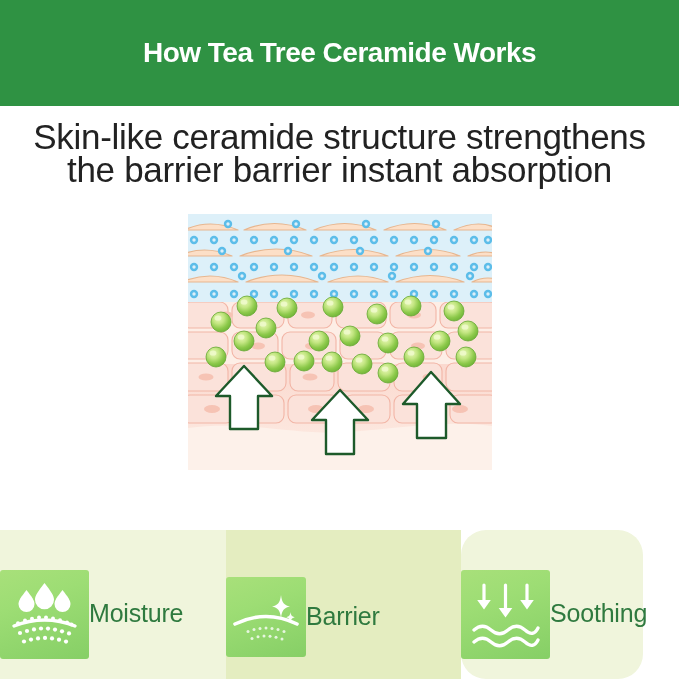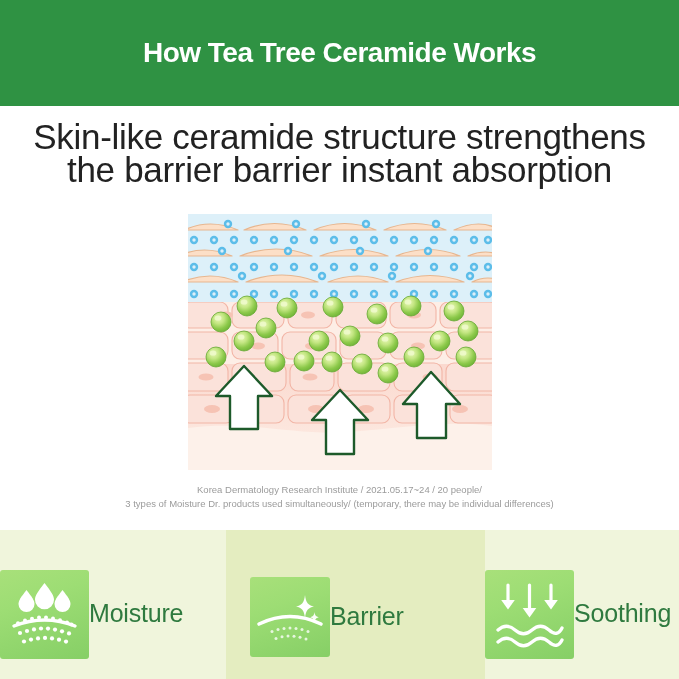--- a/index.html
+++ b/index.html
@@ -101,22 +101,22 @@
   }
   .benefit-panel {
     flex: 0 0 auto;
     height: 149px;
     display: flex;
     flex-direction: row;
     align-items: center;
     justify-content: flex-start;
   }
   .benefit-panel.p1 { width: 226px; background: #f0f5dc; }
-  .benefit-panel.p2 { width: 235px; background: #e4edc0; padding-left: 24px; }
-  .benefit-panel.p3 { width: 214px; background: #f0f5dc; }
+  .benefit-panel.p2 { width: 235px; background: #e4edc0; }
+  .benefit-panel.p3 { width: 182px; background: #f0f5dc; border-radius: 25px; }
 
   .benefit-icon {
     margin-top: 19px;
     width: 89px;
     height: 89px;
     border-radius: 3px;
     background: linear-gradient(160deg, #a8e07a 0%, #9ddd74 35%, #86cf66 100%);
     display: flex;
     align-items: center;
     justify-content: center;
@@ -430,24 +430,20 @@
       </g>
 
       <g fill="#ffffff" stroke="#1d5a2a" stroke-width="2.4" stroke-linejoin="round">
         <path d="M56,152 L84,182 L70,182 L70,215 L42,215 L42,182 L28,182 Z"></path>
         <path d="M152,176 L180,206 L166,206 L166,240 L138,240 L138,206 L124,206 Z"></path>
         <path d="M243,158 L272,190 L258,190 L258,224 L229,224 L229,190 L215,190 Z"></path>
       </g>
     </svg>
   </div>
 
-  <div class="caption-block">
-    <div class="caption-line">Korea Dermatology Research Institute / 2021.05.17~24 / 20 people/</div>
-    <div class="caption-line">3 types of Moisture Dr. products used simultaneously/ (temporary, there may be individual differences)</div>
-  </div>
 
   <div class="benefits-strip">
 
     <div class="benefit-panel p1">
       <div class="benefit-icon">
         <svg width="89" height="89" viewBox="0 0 89 89" xmlns="http://www.w3.org/2000/svg">
           <g fill="#ffffff">
             <path d="M26.5,20 C21,27 18.5,30.5 18.5,34 a8,8 0 0 0 16,0 C34.5,30.5 32,27 26.5,20 Z"></path>
             <path d="M44.5,13 C38,21.5 35,25.5 35,29.7 a9.5,9.5 0 0 0 19,0 C54,25.5 51,21.5 44.5,13 Z"></path>
             <path d="M62.5,20 C57,27 54.5,30.5 54.5,34 a8,8 0 0 0 16,0 C70.5,30.5 68,27 62.5,20 Z"></path>

